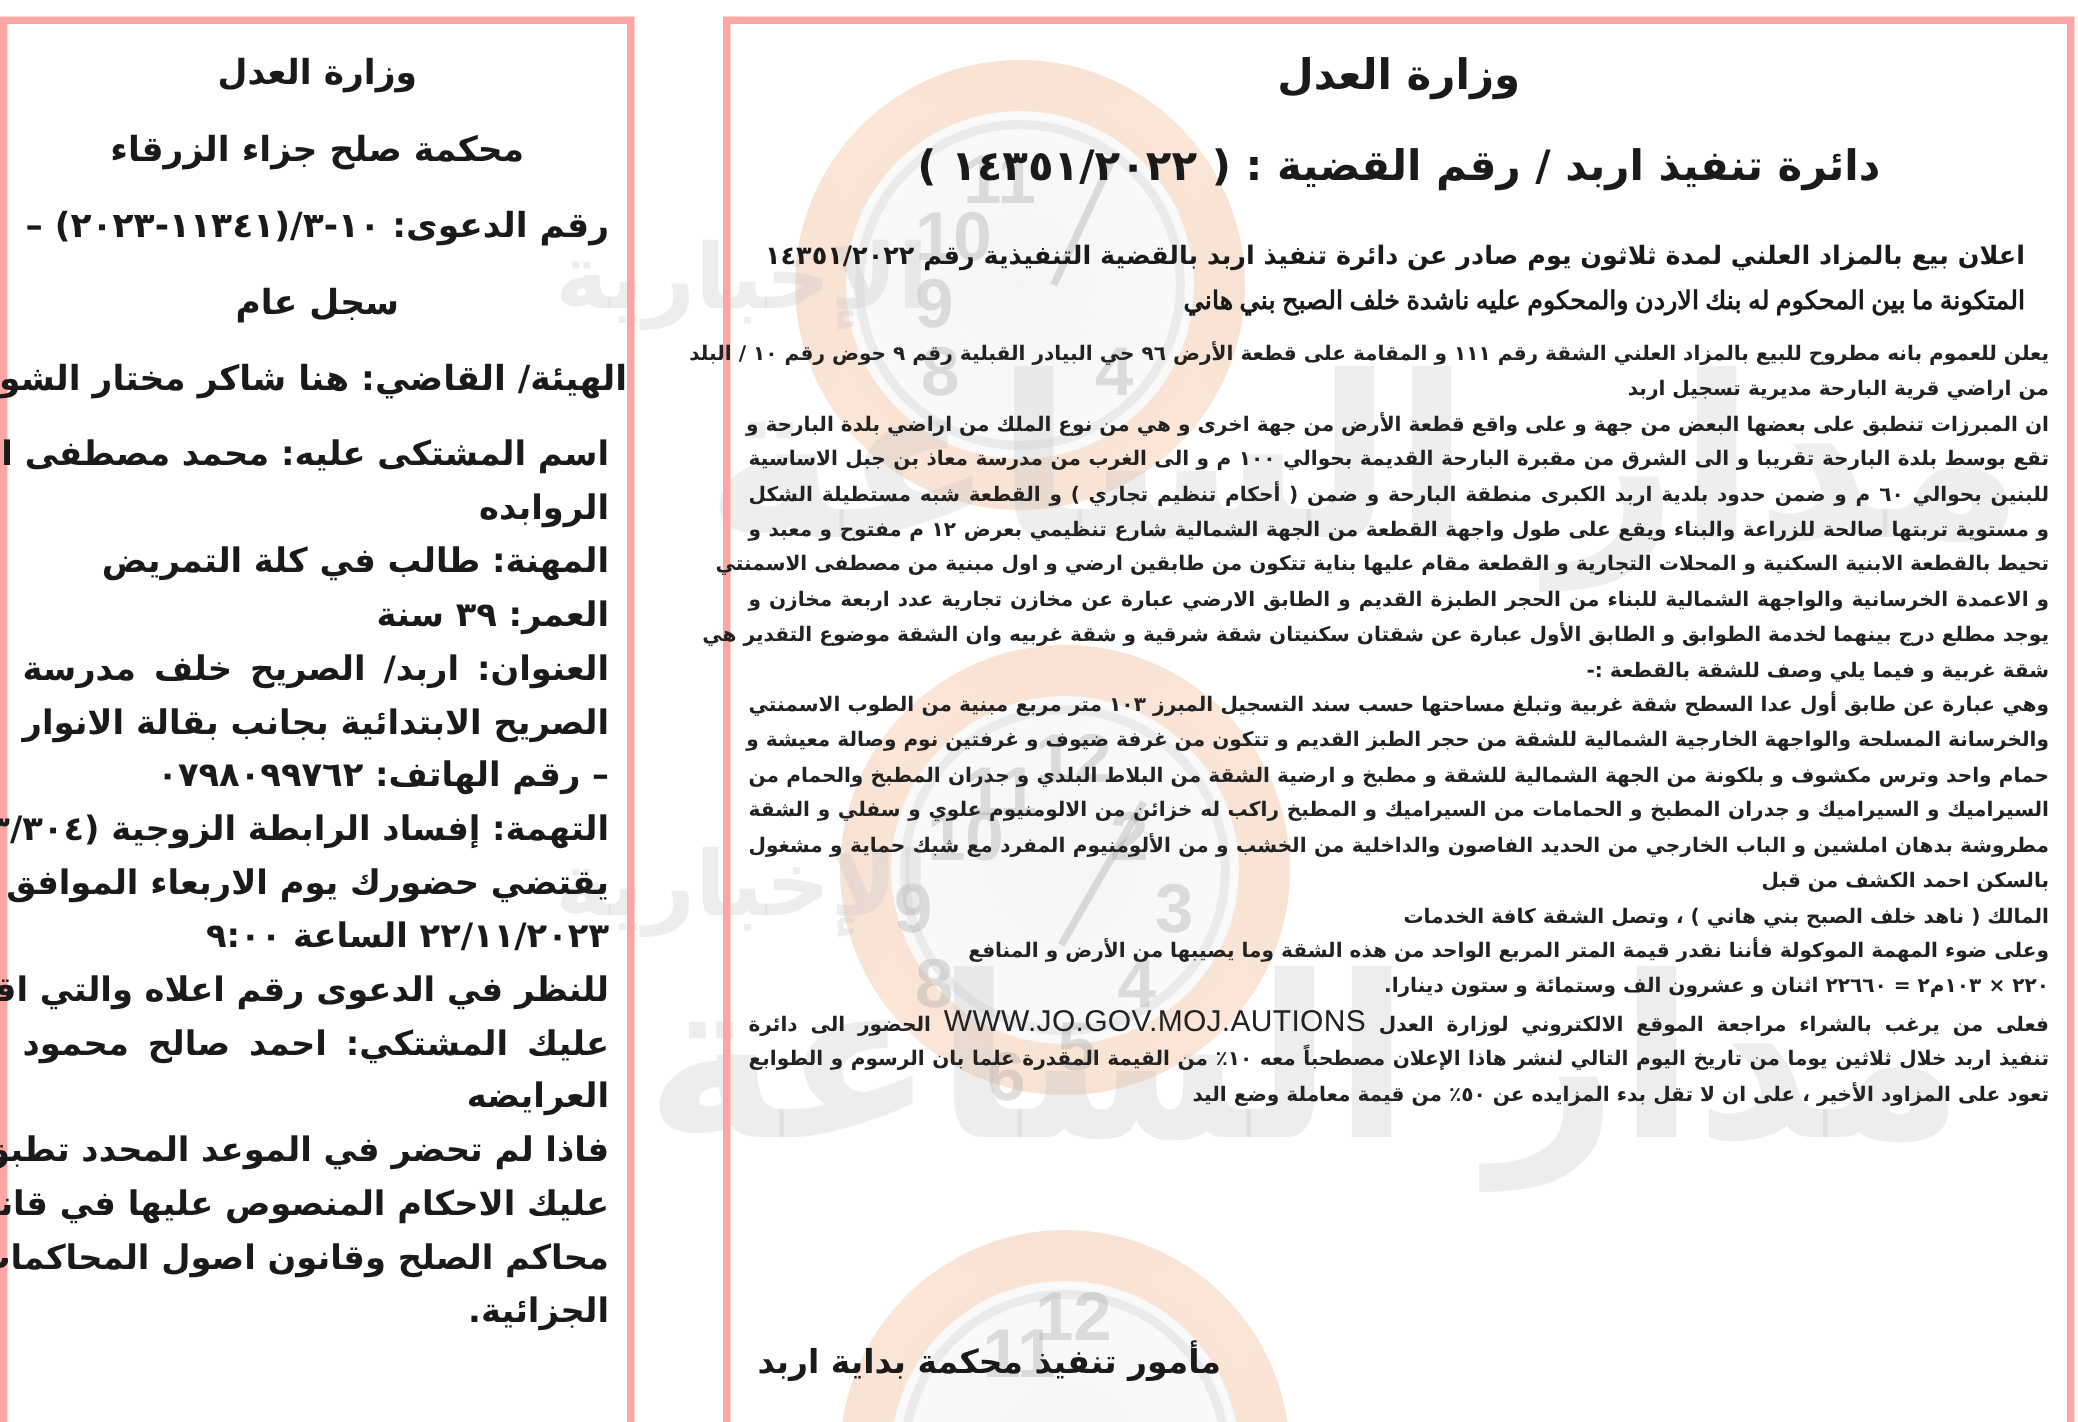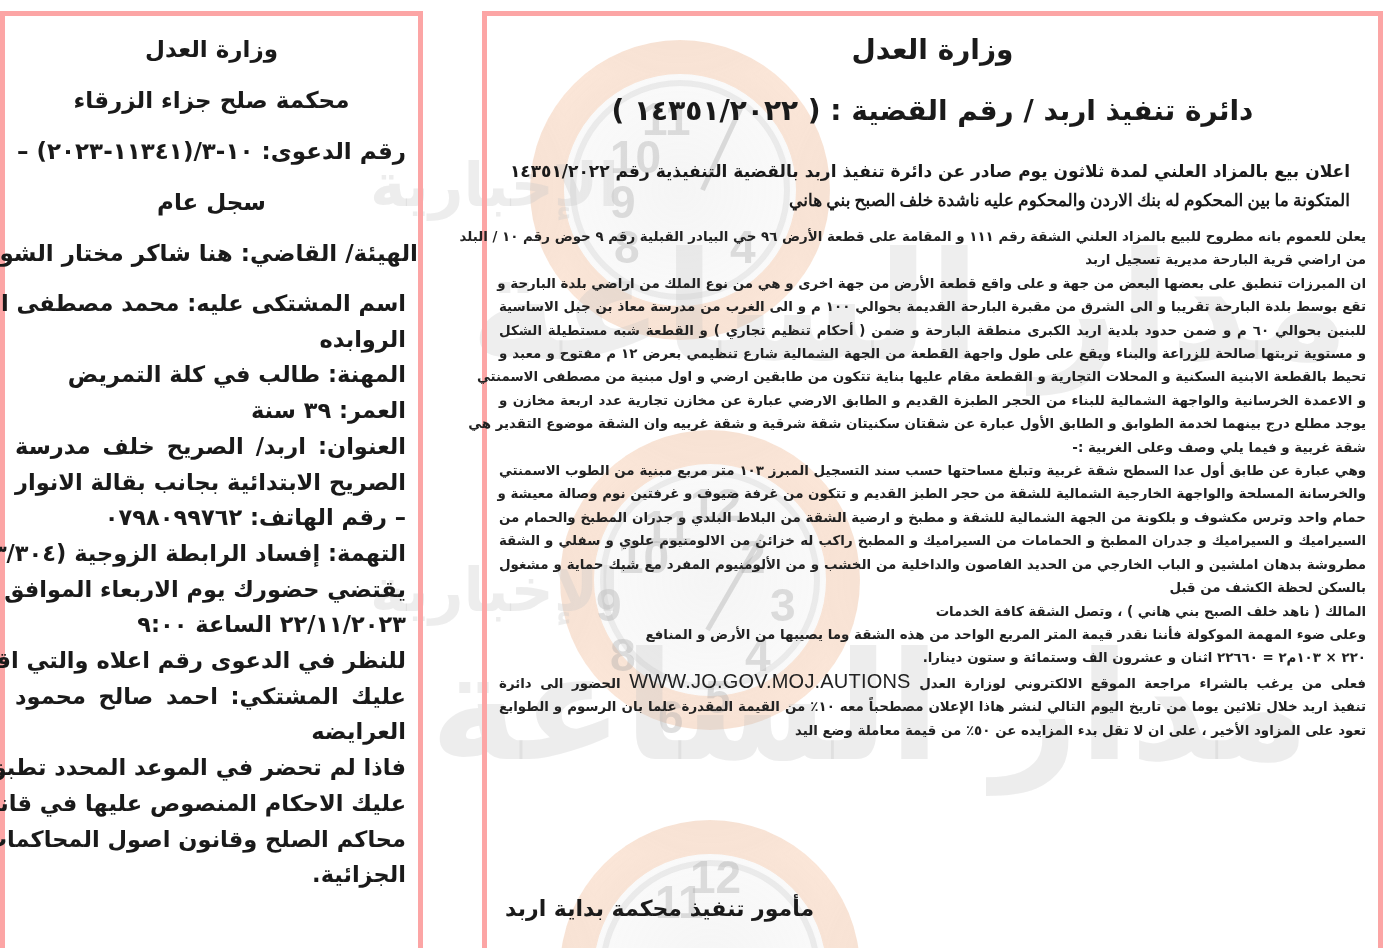--- a/index.html
+++ b/index.html
@@ -162,27 +162,27 @@
     <div class="rbody">
       <span class="ln">يعلن للعموم بانه مطروح للبيع بالمزاد العلني الشقة رقم ١١١ و المقامة على قطعة الأرض ٩٦ حي البيادر القبلية رقم ٩ حوض رقم ١٠ / البلد</span>
       <span class="ln short">من اراضي قرية البارحة مديرية تسجيل اربد</span>
       <span class="ln">ان المبرزات تنطبق على بعضها البعض من جهة و على واقع قطعة الأرض من جهة اخرى و هي من نوع الملك من اراضي بلدة البارحة و</span>
       <span class="ln">تقع بوسط بلدة البارحة تقريبا و الى الشرق من مقبرة البارحة القديمة بحوالي ١٠٠ م و الى الغرب من مدرسة معاذ بن جبل الاساسية</span>
       <span class="ln">للبنين بحوالي ٦٠ م و ضمن حدود بلدية اربد الكبرى منطقة البارحة و ضمن ( أحكام تنظيم تجاري ) و القطعة شبه مستطيلة الشكل</span>
       <span class="ln">و مستوية تربتها صالحة للزراعة والبناء ويقع على طول واجهة القطعة من الجهة الشمالية شارع تنظيمي بعرض ١٢ م مفتوح و معبد و</span>
       <span class="ln">تحيط بالقطعة الابنية السكنية و المحلات التجارية و القطعة مقام عليها بناية تتكون من طابقين ارضي و اول مبنية من مصطفى الاسمنتي</span>
       <span class="ln">و الاعمدة الخرسانية والواجهة الشمالية للبناء من الحجر الطبزة القديم و الطابق الارضي عبارة عن مخازن تجارية عدد اربعة مخازن و</span>
       <span class="ln">يوجد مطلع درج بينهما لخدمة الطوابق و الطابق الأول عبارة عن شقتان سكنيتان شقة شرقية و شقة غربيه وان الشقة موضوع التقدير هي</span>
-      <span class="ln short">شقة غربية و فيما يلي وصف وعلى الغربية :-</span>
+      <span class="ln short">شقة غربية و فيما يلي وصف للشقة بالقطعة :-</span>
       <span class="ln">وهي عبارة عن طابق أول عدا السطح شقة غربية وتبلغ مساحتها حسب سند التسجيل المبرز ١٠٣ متر مربع مبنية من الطوب الاسمنتي</span>
       <span class="ln">والخرسانة المسلحة والواجهة الخارجية الشمالية للشقة من حجر الطبز القديم و تتكون من غرفة ضيوف و غرفتين نوم وصالة معيشة و</span>
       <span class="ln">حمام واحد وترس مكشوف و بلكونة من الجهة الشمالية للشقة و مطبخ و ارضية الشقة من البلاط البلدي و جدران المطبخ والحمام من</span>
       <span class="ln">السيراميك و السيراميك و جدران المطبخ و الحمامات من السيراميك و المطبخ راكب له خزائن من الالومنيوم علوي و سفلي و الشقة</span>
       <span class="ln">مطروشة بدهان املشين و الباب الخارجي من الحديد الفاصون والداخلية من الخشب و من الألومنيوم المفرد مع شبك حماية و مشغول</span>
-      <span class="ln short">بالسكن لحظة الكشف من قبل</span>
+      <span class="ln short">بالسكن احمد الكشف من قبل</span>
       <span class="ln short">المالك ( ناهد خلف الصبح بني هاني ) ، وتصل الشقة كافة الخدمات</span>
       <span class="ln short">وعلى ضوء المهمة الموكولة فأننا نقدر قيمة المتر المربع الواحد من هذه الشقة وما يصيبها من الأرض و المنافع</span>
       <span class="ln short">٢٢٠ × ١٠٣م٢ = ٢٢٦٦٠ اثنان و عشرون الف وستمائة و ستون دينارا.</span>
 
       <span class="ln">
         <span>فعلى من يرغب بالشراء مراجعة الموقع الالكتروني لوزارة العدل</span>
         <span class="latin">WWW.JO.GOV.MOJ.AUTIONS</span>
         <span>الحضور الى دائرة</span>
       </span>
       <span class="ln">تنفيذ اربد خلال ثلاثين يوما من تاريخ اليوم التالي لنشر هاذا الإعلان مصطحباً معه ١٠٪ من القيمة المقدرة علما بان الرسوم و الطوابع</span>

